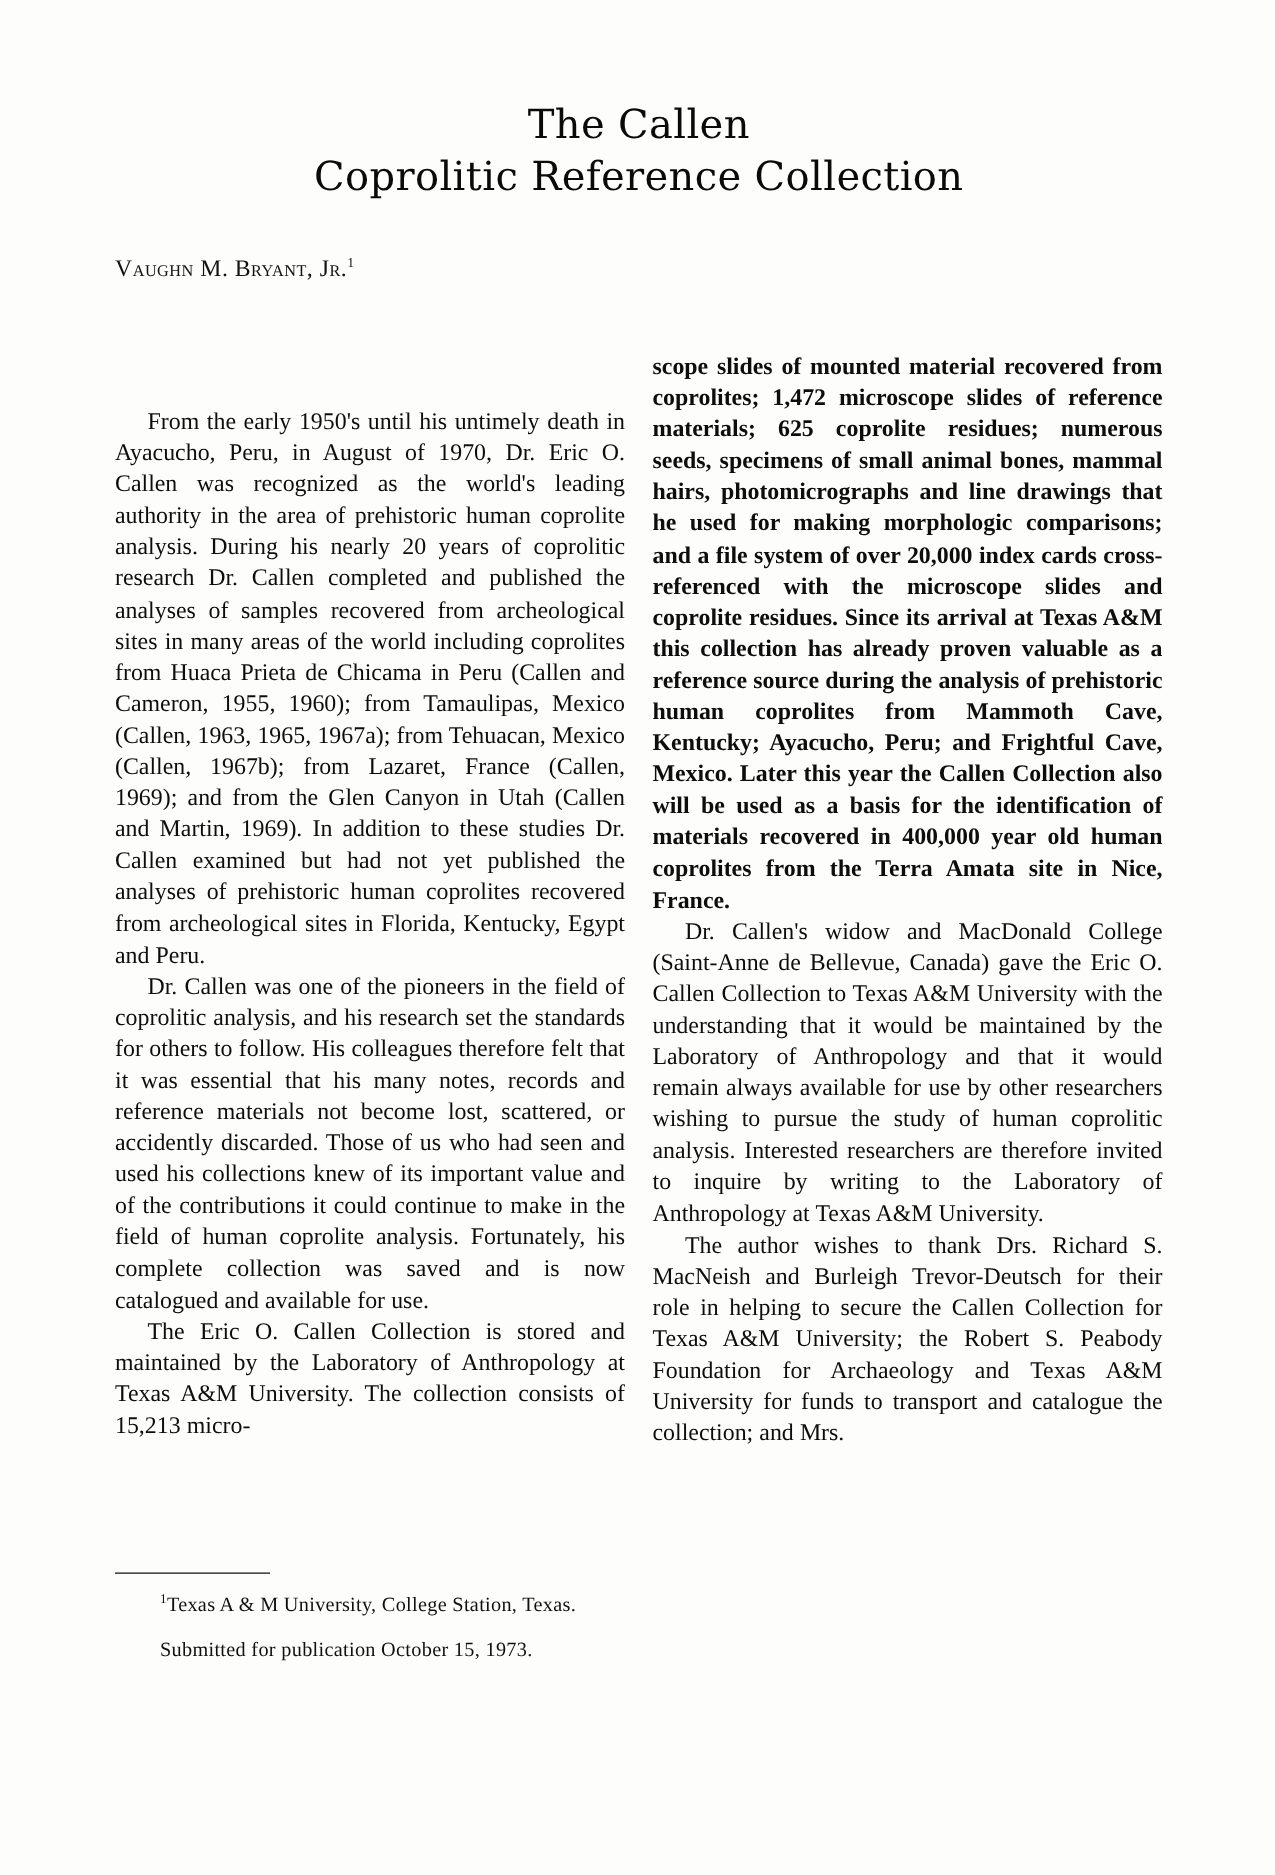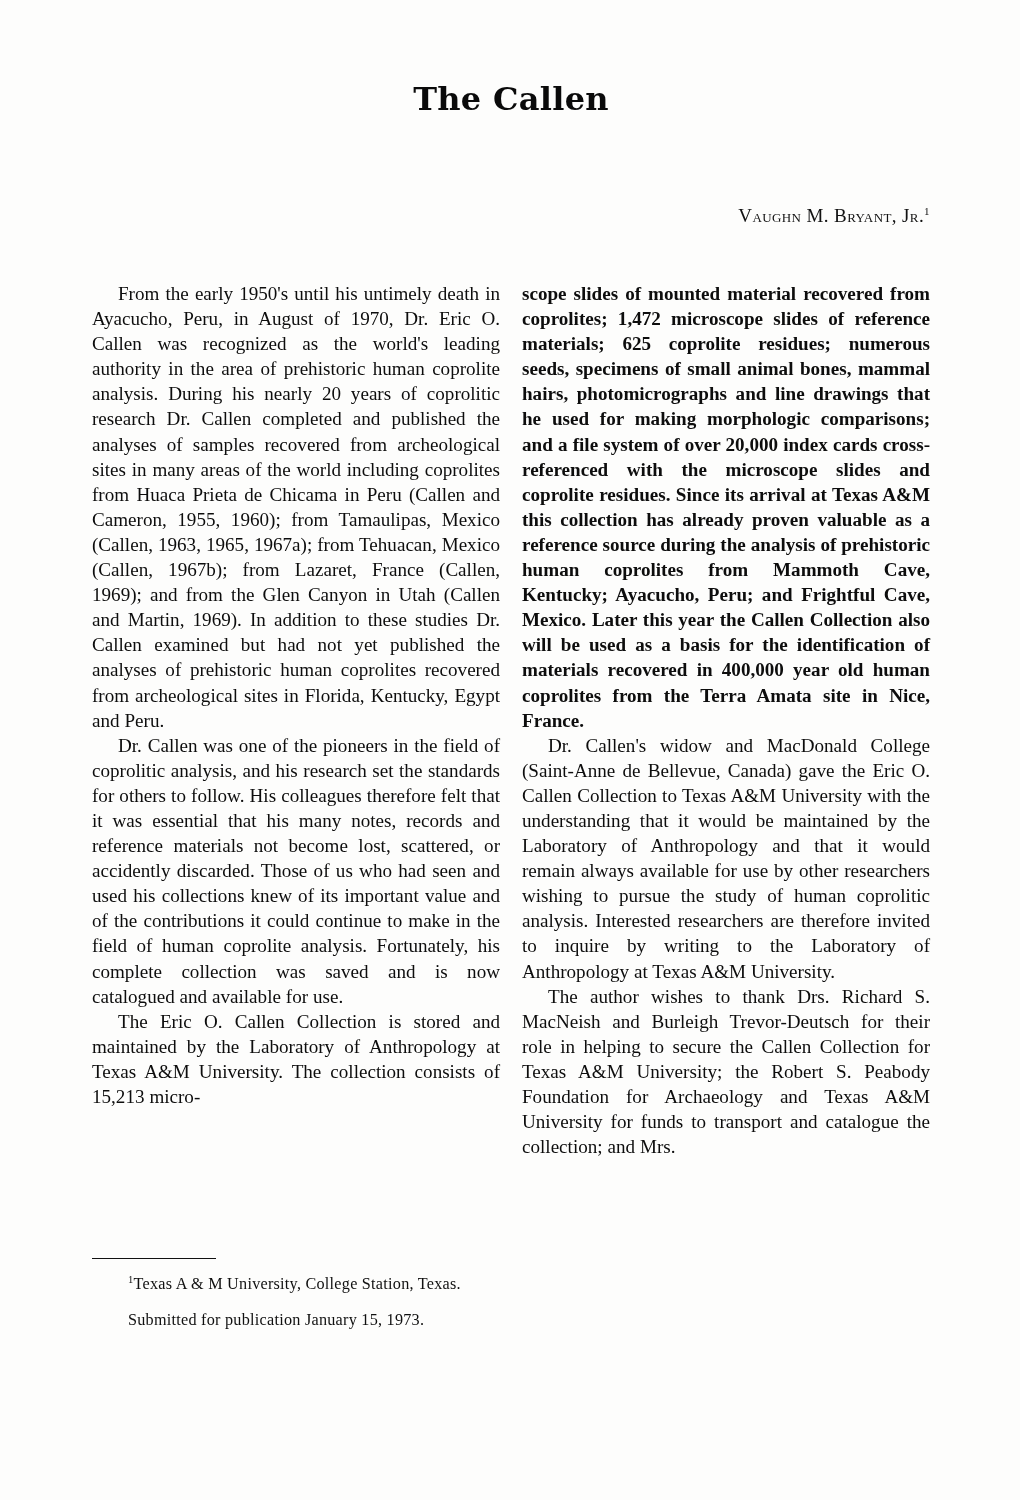--- a/index.html
+++ b/index.html
@@ -21,33 +21,33 @@
   
   .title-block {
     position: absolute;
     left: 92px;
     top: 78px;
     width: 838px;
     text-align: center;
   }
   .title-line {
     font-family: "DejaVu Serif", "Liberation Serif", serif;
-    font-weight: bold;
+    font-weight: normal;
     font-size: 32px;
     line-height: 42px;
     letter-spacing: 0.3px;
     color: #0a0a0a;
   }
 
   .byline {
     position: absolute;
     left: 92px;
     top: 205px;
     width: 838px;
-    text-align: right;
+    text-align: left;
     font-size: 19px;
     font-variant: small-caps;
     letter-spacing: 0.4px;
     color: #121212;
   }
   .byline sup {
     font-size: 11px;
     font-variant: normal;
     vertical-align: super;
     line-height: 0;
@@ -59,21 +59,21 @@
     left: 92px;
     top: 281px;
     width: 838px;
     height: 1060px;
   }
   .col {
     position: absolute;
     top: 0;
     width: 408px;
   }
-  .col-left  { left: 0; }
+  .col-left  { left: 0; margin-top: 44px; }
   .col-right { left: 430px; }
 
   .col p {
     margin: 0;
     font-size: 19.1px;
     line-height: 25.1px;
     text-align: justify;
     text-indent: 26px;
     color: #0d0d0d;
     word-spacing: 0.1px;
@@ -146,20 +146,21 @@
   .footer-cite .journal { font-variant: small-caps; }
   .footer-cite .vol { font-weight: bold; }
 </style>
 </head>
 <body>
 
 <div class="page">
 
   <div class="title-block">
     <div class="title-line">The Callen</div>
+    <div class="title-line">Coprolitic Reference Collection</div>
   </div>
 
   <div class="byline"><span>Vaughn M. Bryant, Jr.</span><sup>1</sup></div>
 
   <div class="columns">
 
     <div class="col col-left">
       <p>From the early 1950's until his untimely death in Ayacucho, Peru, in August of 1970, Dr. Eric O. Callen was recognized as the world's leading authority in the area of prehistoric human coprolite analysis. During his nearly 20 years of coprolitic research Dr. Callen completed and published the analyses of samples recovered from archeological sites in many areas of the world including coprolites from Huaca Prieta de Chicama in Peru (Callen and Cameron, 1955, 1960); from Tamaulipas, Mexico (Callen, 1963, 1965, 1967a); from Tehuacan, Mexico (Callen, 1967b); from Lazaret, France (Callen, 1969); and from the Glen Canyon in Utah (Callen and Martin, 1969). In addition to these studies Dr. Callen examined but had not yet published the analyses of prehistoric human coprolites recovered from archeological sites in Florida, Kentucky, Egypt and Peru.</p>
       <p>Dr. Callen was one of the pioneers in the field of coprolitic analysis, and his research set the standards for others to follow. His colleagues therefore felt that it was essential that his many notes, records and reference materials not become lost, scattered, or accidently discarded. Those of us who had seen and used his collections knew of its important value and of the contributions it could continue to make in the field of human coprolite analysis. Fortunately, his complete collection was saved and is now catalogued and available for use.</p>
       <p>The Eric O. Callen Collection is stored and maintained by the Laboratory of Anthropology at Texas A&amp;M University. The collection consists of 15,213 micro-</p>
@@ -169,17 +170,17 @@
       <p class="no-indent">scope slides of mounted material recovered from coprolites; 1,472 microscope slides of reference materials; 625 coprolite residues; numerous seeds, specimens of small animal bones, mammal hairs, photomicrographs and line drawings that he used for making morphologic comparisons; and a file system of over 20,000 index cards cross-referenced with the microscope slides and coprolite residues. Since its arrival at Texas A&amp;M this collection has already proven valuable as a reference source during the analysis of prehistoric human coprolites from Mammoth Cave, Kentucky; Ayacucho, Peru; and Frightful Cave, Mexico. Later this year the Callen Collection also will be used as a basis for the identification of materials recovered in 400,000 year old human coprolites from the Terra Amata site in Nice, France.</p>
       <p>Dr. Callen's widow and MacDonald College (Saint-Anne de Bellevue, Canada) gave the Eric O. Callen Collection to Texas A&amp;M University with the understanding that it would be maintained by the Laboratory of Anthropology and that it would remain always available for use by other researchers wishing to pursue the study of human coprolitic analysis. Interested researchers are therefore invited to inquire by writing to the Laboratory of Anthropology at Texas A&amp;M University.</p>
       <p>The author wishes to thank Drs. Richard S. MacNeish and Burleigh Trevor-Deutsch for their role in helping to secure the Callen Collection for Texas A&amp;M University; the Robert S. Peabody Foundation for Archaeology and Texas A&amp;M University for funds to transport and catalogue the collection; and Mrs.</p>
     </div>
 
   </div>
 
   <div class="footnote">
     <div class="footnote-rule"></div>
     <p><sup>1</sup><span>Texas A &amp; M University, College Station, Texas.</span></p>
-    <p>Submitted for publication January 15, 1973.</p>
+    <p>Submitted for publication October 15, 1973.</p>
   </div>
 
 
 </div>
 
 </body></html>

